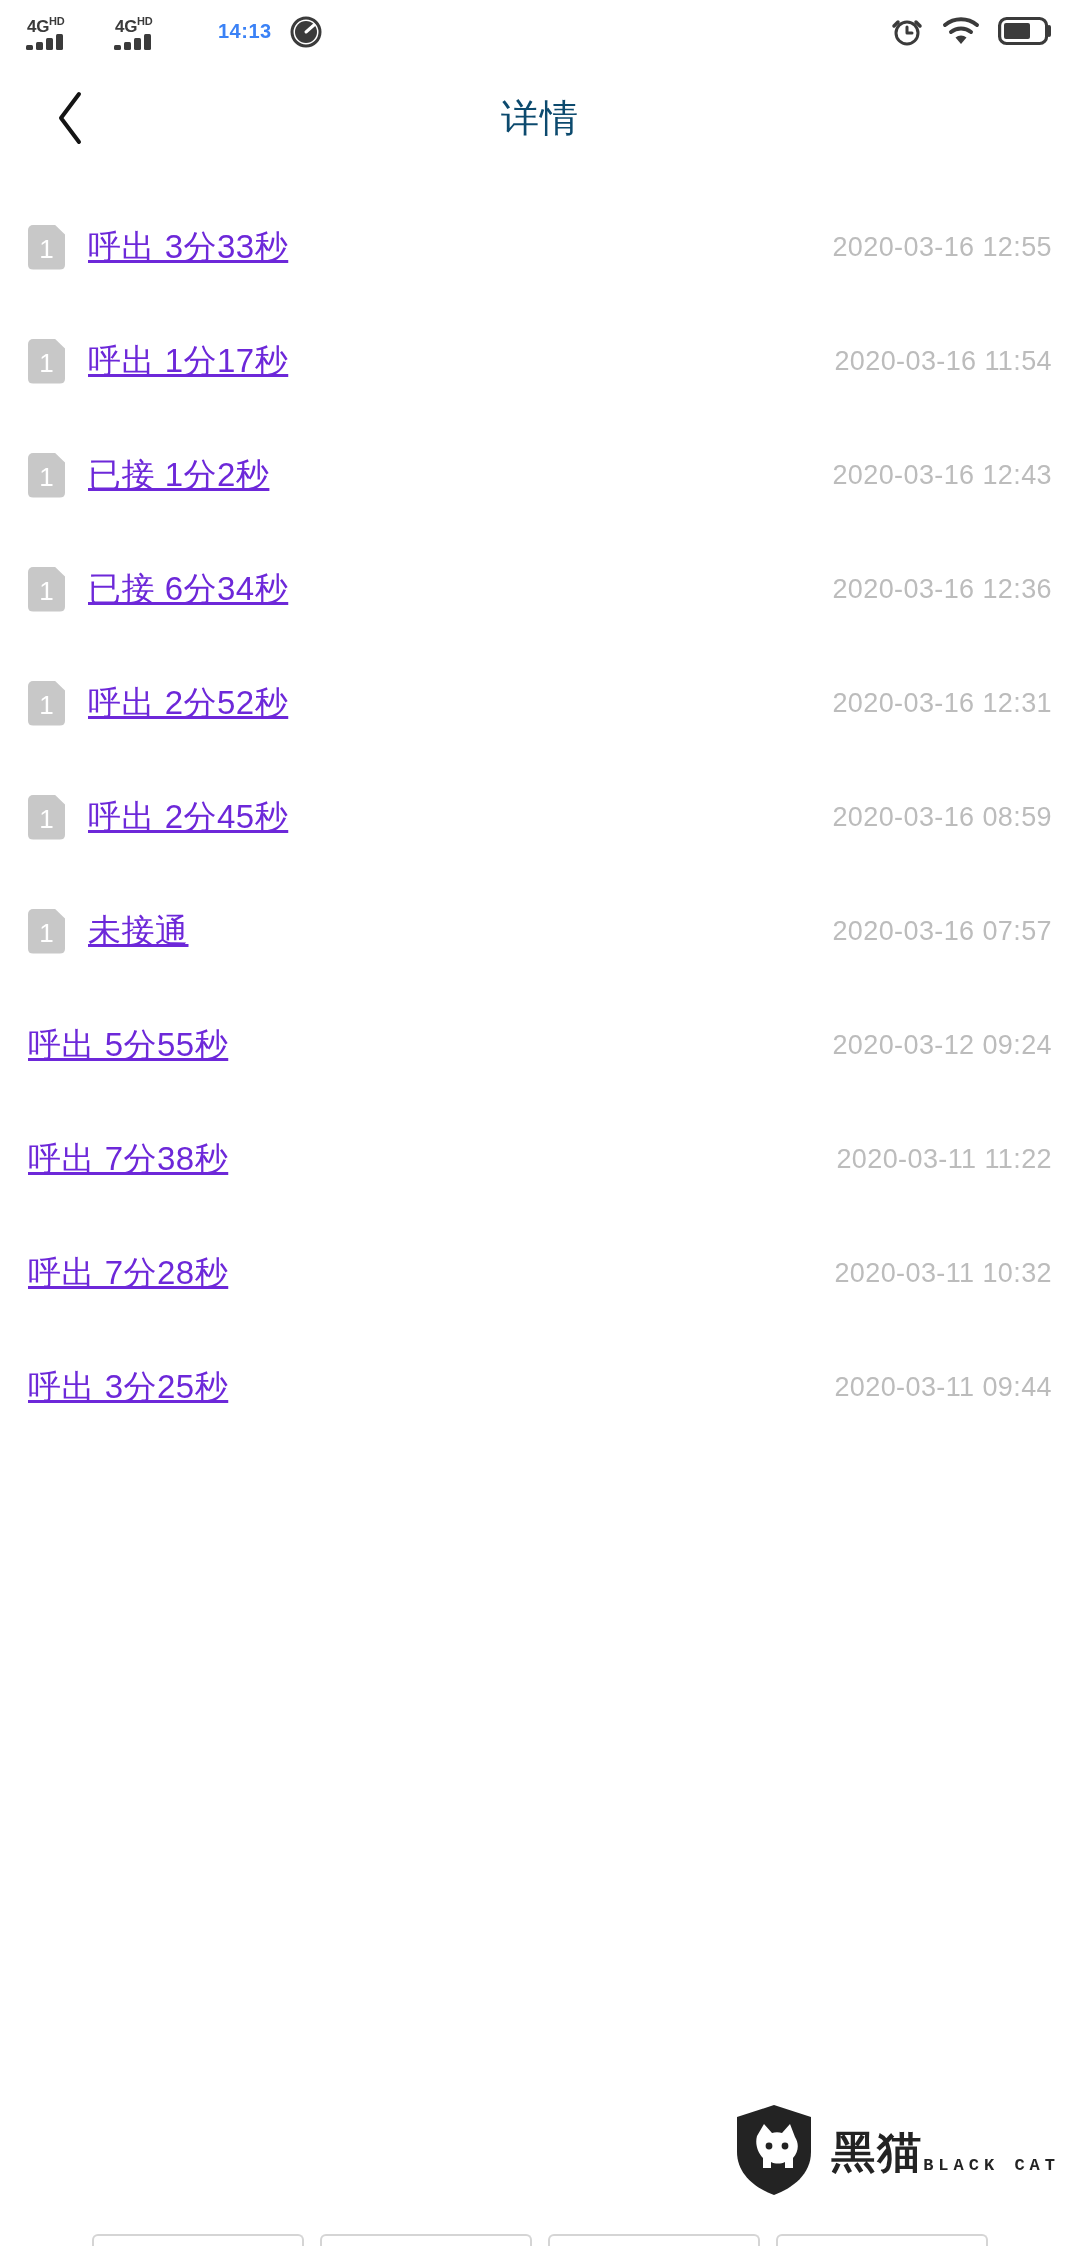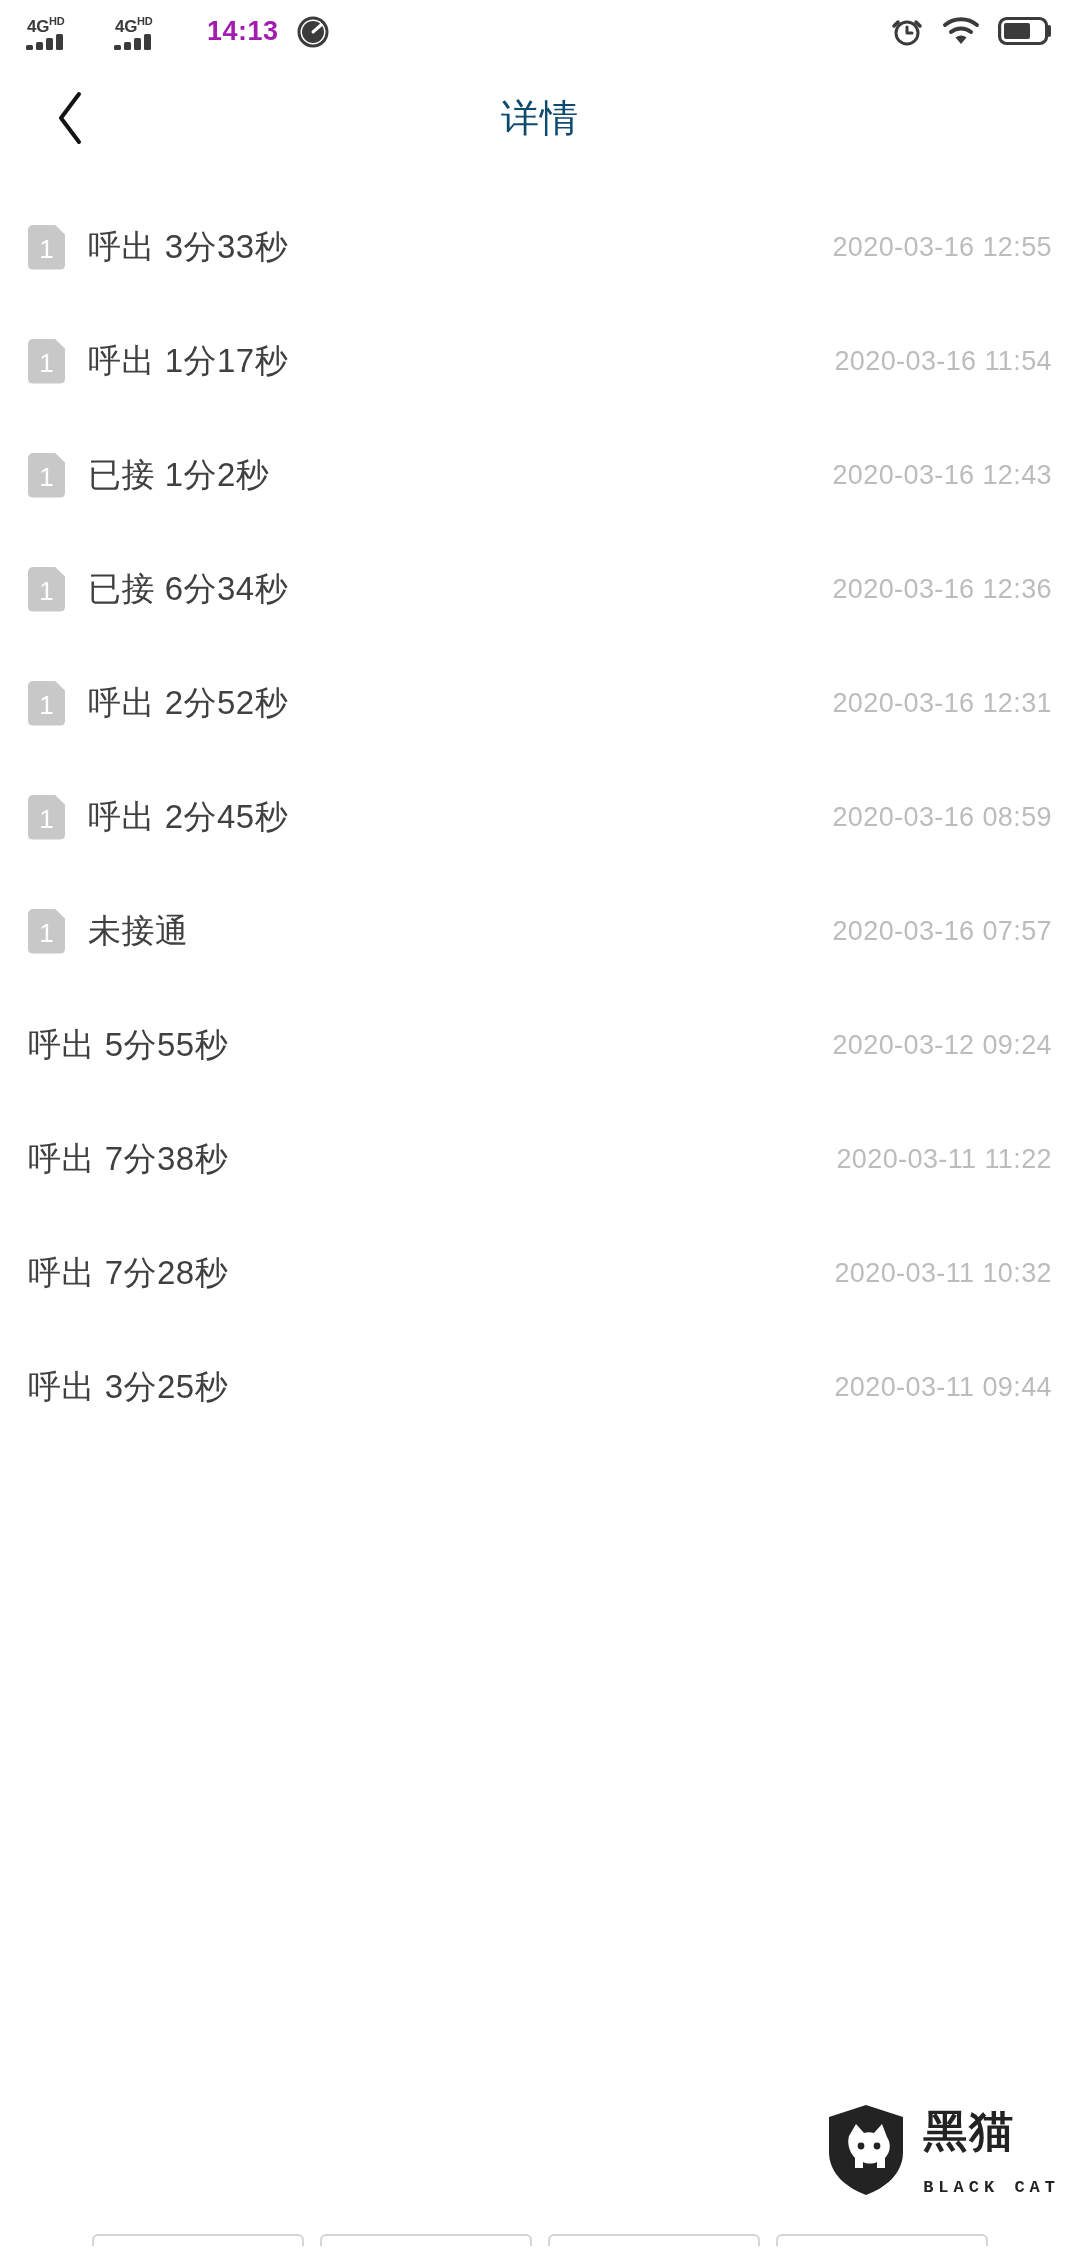--- a/index.html
+++ b/index.html
@@ -70,25 +70,25 @@
     width: 7px;
     background: #3b3b3b;
     border-radius: 1.5px;
   }
   .sig-bars i:nth-child(1) { height: 5px; }
   .sig-bars i:nth-child(2) { height: 8px; }
   .sig-bars i:nth-child(3) { height: 12px; }
   .sig-bars i:nth-child(4) { height: 16px; }
 
   .clock {
-    font-size: 27px;
+    font-size: 20px;
     font-weight: bold;
-    color: #a21caf;
+    color: #3b82f6;
     letter-spacing: 0.5px;
-    margin-left: 5px;
+    margin-left: 16px;
     line-height: 30px;
   }
   .speed-icon { margin-left: 8px; display: flex; align-items: center; }
 
   .status-right {
     display: flex;
     align-items: center;
     gap: 18px;
   }
 
@@ -154,23 +154,24 @@
   .sim-badge span {
     font-size: 26px;
     color: #ffffff;
     font-weight: 500;
     line-height: 1;
     position: relative;
     top: 2px;
   }
   .call-label {
     font-size: 33px;
-    color: #404040;
+    color: #6d28d9;
     letter-spacing: 0.5px;
     white-space: nowrap;
+    text-decoration: underline;
   }
   .call-row.no-sim .call-label { margin-left: 0; }
   .call-time {
     position: absolute;
     right: 28px;
     top: 50%;
     transform: translateY(-50%);
     font-size: 27px;
     color: #bcbcbc;
     letter-spacing: 0.4px;
@@ -182,24 +183,23 @@
     position: absolute;
     right: 20px;
     bottom: 54px;
     display: flex;
     align-items: center;
     gap: 14px;
     opacity: 0.96;
   }
   .wm-text {
     display: flex;
-    flex-direction: column;
-    align-items: flex-start;
+    flex-direction: row;
+    align-items: flex-end;
     line-height: 1;
-    gap: 20px;
   }
   .wm-cn {
     font-size: 44px;
     font-weight: bold;
     color: #1b1b1b;
     letter-spacing: 2px;
   }
   .wm-en {
     font-size: 17px;
     font-weight: bold;

